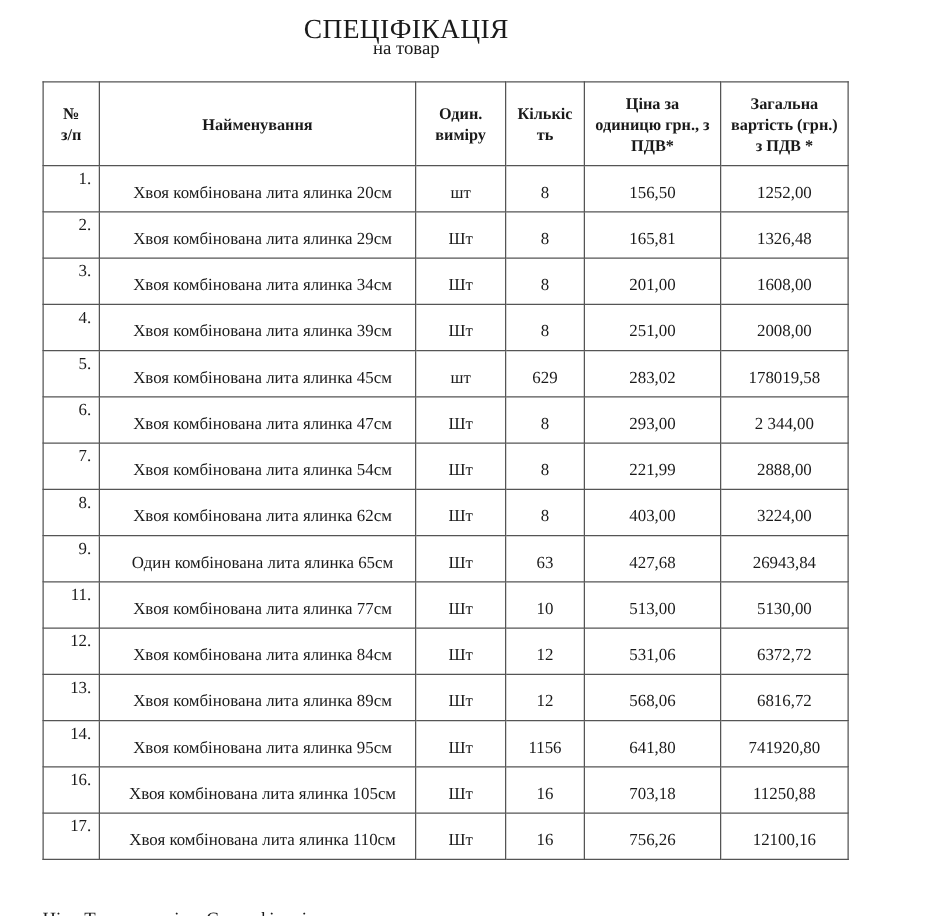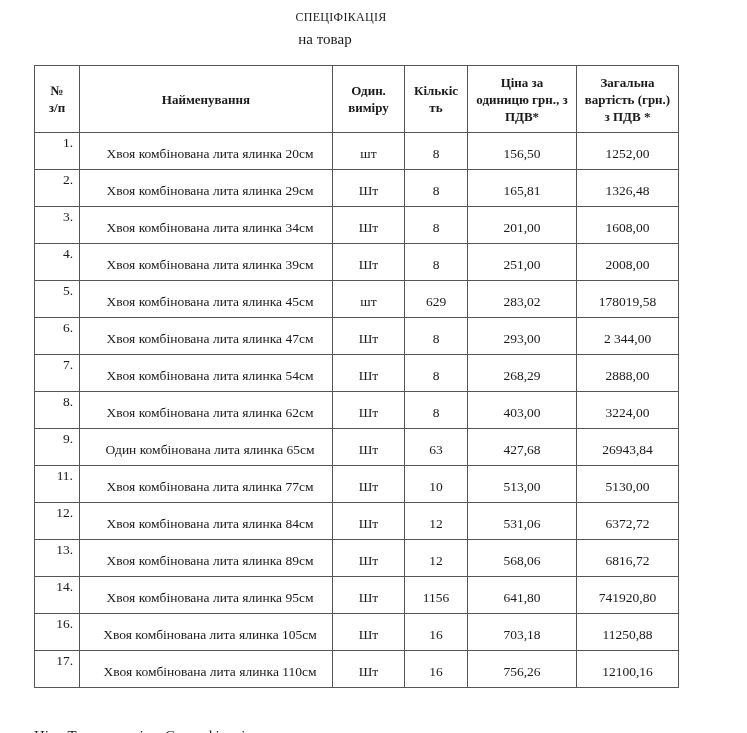--- a/index.html
+++ b/index.html
@@ -1,19 +1,19 @@
 <!DOCTYPE html>
 <html><head>
 <meta charset="utf-8">
 <style>
   html, body { margin:0; padding:0; background:#ffffff; }
   body { width:747px; height:733px; overflow:hidden; position:relative;
          font-family:"Liberation Serif","DejaVu Serif",serif; color:#1a1a1a; }
-  .title { position:absolute; left:16px; width:650px; top:10px; text-align:center;
-           font-size:12px; letter-spacing:0.3px; }
+  .title { position:absolute; left:0; width:650px; top:10px; text-align:center;
+           font-size:22px; letter-spacing:0.3px; }
   .subtitle { position:absolute; left:0; width:650px; top:31px; text-align:center; font-size:15px; }
   table.spec { position:absolute; left:34px; top:65px; border-collapse:collapse;
                table-layout:fixed; width:644px; }
   table.spec td, table.spec th { border:1px solid #555; padding:0; font-size:13.5px; }
   table.spec th { font-weight:bold; text-align:center; height:66px; line-height:17px; font-size:13px; }
   table.spec td { height:30px; text-align:center; }
   td.num { vertical-align:top; text-align:right !important; padding-right:6px !important; padding-top:2px !important; font-size:13px; }
   td.name { text-align:left; padding-left:8px !important; padding-top:6px !important; }
   td.c { padding-top:6px !important; }
   .cutline { position:absolute; left:34px; top:728px; font-size:15px; white-space:nowrap; }
@@ -107,21 +107,21 @@
         <td class="c">Шт</td>
         <td class="c">8</td>
         <td class="c">293,00</td>
         <td class="c">2 344,00</td>
       </tr>
       <tr>
         <td class="num">7.</td>
         <td class="name">Хвоя комбінована лита ялинка 54см</td>
         <td class="c">Шт</td>
         <td class="c">8</td>
-        <td class="c">268,29</td>
+        <td class="c">221,99</td>
         <td class="c">2888,00</td>
       </tr>
       <tr>
         <td class="num">8.</td>
         <td class="name">Хвоя комбінована лита ялинка 62см</td>
         <td class="c">Шт</td>
         <td class="c">8</td>
         <td class="c">403,00</td>
         <td class="c">3224,00</td>
       </tr>

